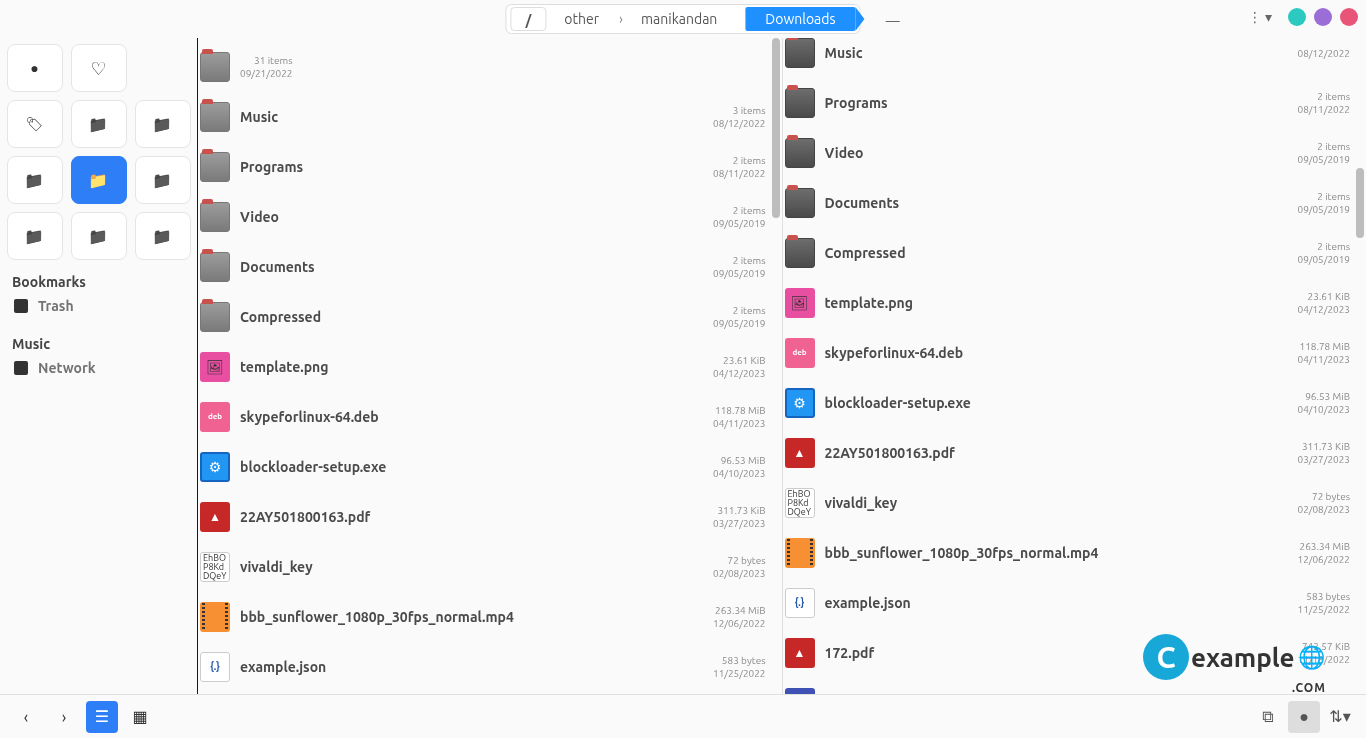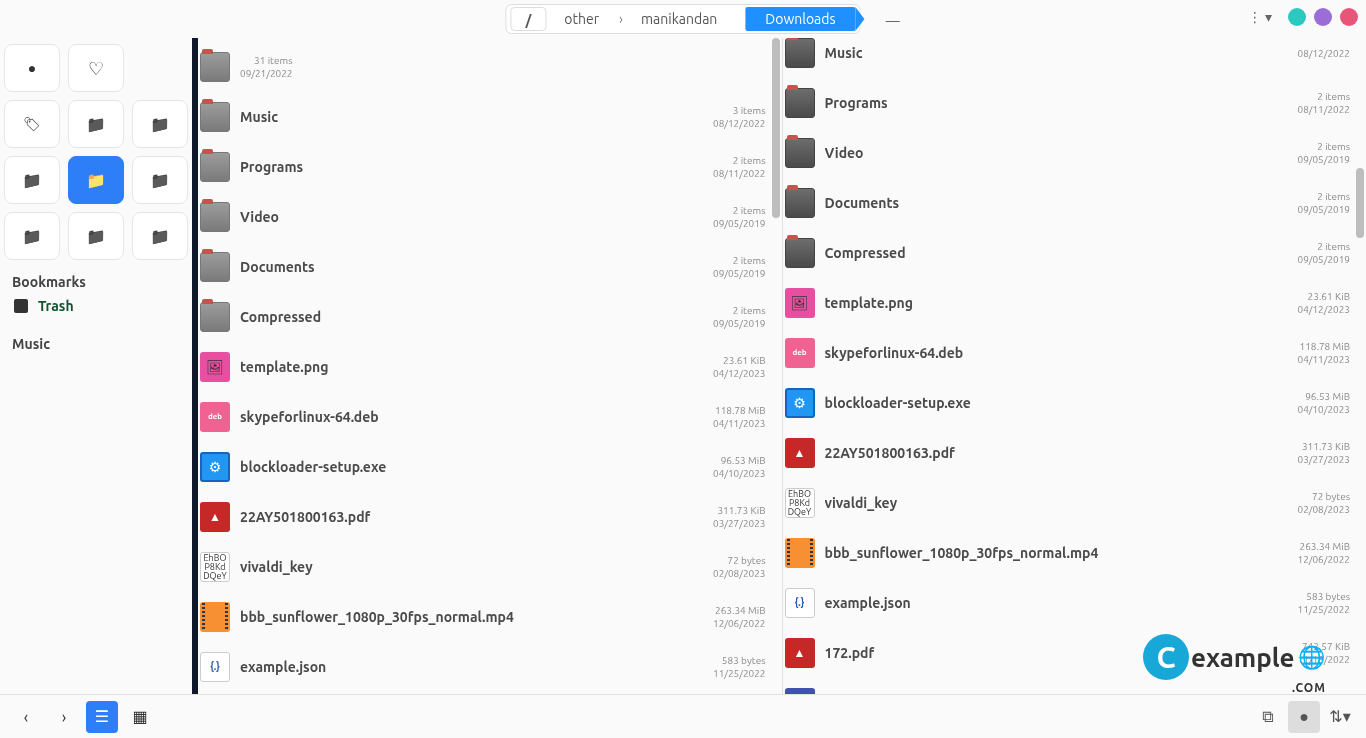--- a/index.html
+++ b/index.html
@@ -21,33 +21,33 @@
   border-bottom:12px solid transparent; border-left:9px solid #1e90ff; }
 .tab-underscore { position: absolute; right: -40px; top: 8px; font-size: 14px; color: #666; cursor: pointer; }
 
 .win-controls { position: absolute; right: 8px; top: 8px; display: flex; align-items: center; gap: 8px; }
 .win-menu { display: flex; align-items: center; gap: 2px; color: #666; font-size: 14px; margin-right: 8px; cursor: pointer; }
 .win-dot { width: 18px; height: 18px; border-radius: 50%; display:inline-block; cursor:pointer; }
 .win-dot.min { background: #2cc9c1; } .win-dot.max { background: #9b6dd7; } .win-dot.close { background: #e95578; }
 
 
 .layout { display: flex; width: 100%; height: 656px; }
-.sidebar { width: 198px; padding: 6px 8px; background: #fafafa; border-right: 6px solid #0f172a; }
+.sidebar { width: 198px; padding: 6px 8px; background: #fafafa; border-right: 1px solid #0f172a; }
 .grid-icons { display: grid; grid-template-columns: repeat(3, 56px); gap: 8px; justify-content: center; }
 .place-btn { width: 56px; height: 48px; background: #fff; border: 1px solid #e5e5e5; border-radius: 8px;
   display: flex; align-items: center; justify-content: center; font-size: 18px; color: #333; cursor:pointer; }
 .place-btn.dot::before { content:"●"; font-size: 14px; }
 .place-btn.heart::before { content:"♡"; }
 .place-btn.tag::before { content:"🏷"; font-size: 14px; }
 .place-btn.folder::before { content:"📁"; font-size: 16px; filter: grayscale(1) brightness(0.4); }
 .place-btn.active { background: #2d7ef7; color:#fff; border-color:#2d7ef7; }
 .place-btn.active::before { filter:none; color:#fff; }
 .side-section { margin-top: 14px; font-weight: 600; color:#444; font-size: 14px; padding-left: 4px; }
 .side-item { display:flex; align-items:center; gap:10px; padding: 8px 6px; font-size: 14px; font-weight:600;
-  color:#14532d; cursor:pointer; }
+  color:#737373; cursor:pointer; }
 .side-item .ic { width:14px; height:14px; background:#333; border-radius:2px; }
 
 
 .panes { flex:1; display:flex; }
 .pane { flex:1; overflow:hidden; position:relative; border-left:1px solid #e0e0e0; }
 .pane:first-child { border-left:none; }
 .file-list { position:absolute; inset:0; overflow-y:auto; padding-top:4px; }
 .pane-scrollbar { position:absolute; right:0; top:0; width:12px; height:100%; }
 .thumb { position:absolute; right:2px; width:8px; background:#bdbdbd; border-radius:4px; }
 .pane1 .thumb { top:0; height:180px; }
@@ -68,21 +68,21 @@
 .ic-folder-dark::before { content:""; position:absolute; top:-4px; left:1px; width:11px; height:5px;
   background:#c9514e; border-radius:2px 2px 0 0; }
 .ic-img { background:#e94fa1; position:relative; }
 .ic-img::after { content:"🖼"; font-size:14px; }
 .ic-deb { background:#f06292; color:#fff; }
 .ic-deb::after { content:"deb"; font-size:8px; font-weight:700; }
 .ic-exe { background:#2196f3; border:2px solid #1565c0; border-radius:50%; }
 .ic-exe::after { content:"⚙"; color:#fff; font-size:14px; }
 .ic-pdf { background:#c62828; }
 .ic-pdf::after { content:"▲"; color:#fff; font-size:12px; }
-.ic-txt { background:#fff; border:1px solid #ccc; color:#333; font-size:6px; text-align:center;
+.ic-txt { background:#fff; border:1px solid #ccc; color:#333; font-size:6px; text-align:left;
   padding:2px; overflow:hidden; }
 .ic-video { background:#f79033; position:relative; }
 .ic-video::before { content:""; position:absolute; left:2px; top:1px; bottom:1px; width:3px;
   background:repeating-linear-gradient(#333 0 2px, transparent 2px 4px); }
 .ic-video::after { content:""; position:absolute; right:2px; top:1px; bottom:1px; width:3px;
   background:repeating-linear-gradient(#333 0 2px, transparent 2px 4px); }
 .ic-json { background:#fff; border:1px solid #ccc; color:#2255aa; font-weight:700; }
 .ic-json::after { content:"{.}"; font-size:10px; }
 .ic-gz { background:#3f51b5; color:#fff; }
 .ic-gz::after { content:"gz"; font-size:9px; font-weight:700; }
@@ -144,20 +144,24 @@
       <div class="place-btn folder"></div>
       <div class="place-btn folder"></div>
       <div class="place-btn folder"></div>
     </div>
     <div class="side-section">Bookmarks</div>
     <div class="side-item">
       <span class="ic"></span>
       <span>Trash</span>
     </div>
     <div class="side-section">Music</div>
+    <div class="side-item">
+      <span class="ic"></span>
+      <span>Network</span>
+    </div>
   </div>
 
   <div class="panes">
     <div class="pane pane1">
       <div class="file-list" id="list1">
           <div class="row">
             <div class="icon ic-folder"></div>
             <div class="meta">31 items<br>09/21/2022</div>
           </div>
           <div class="row">

